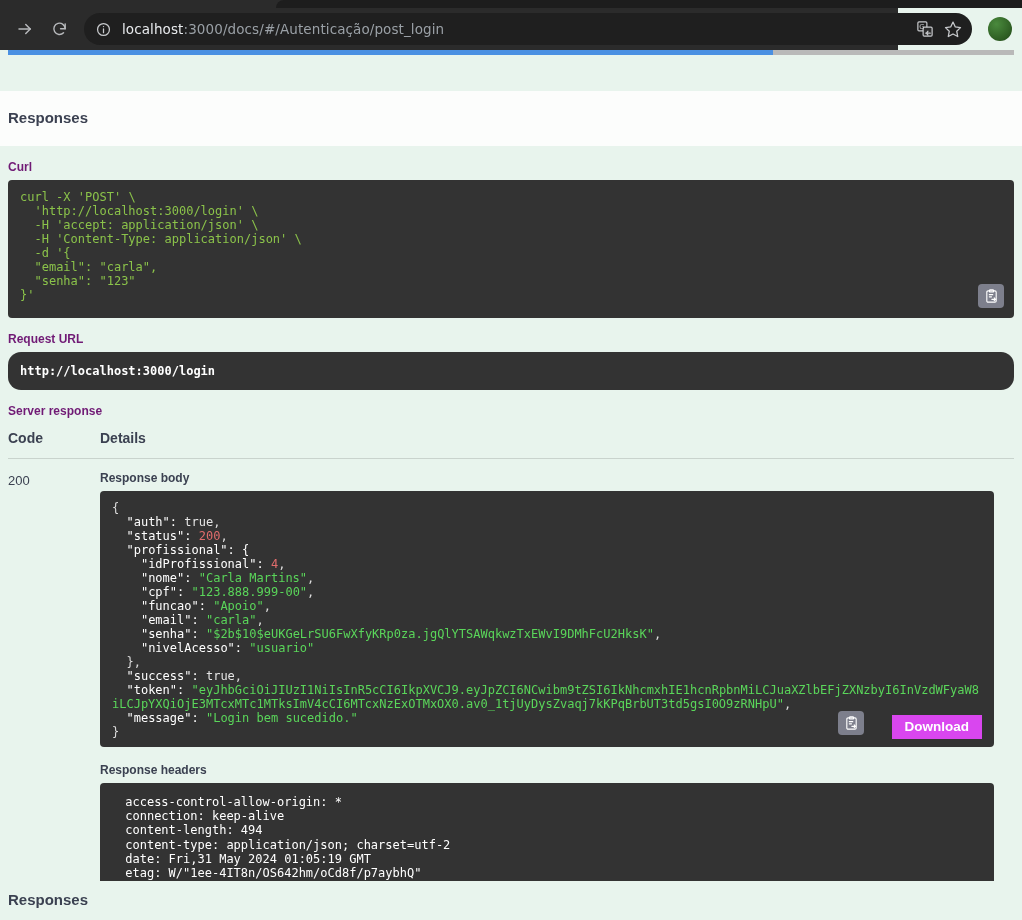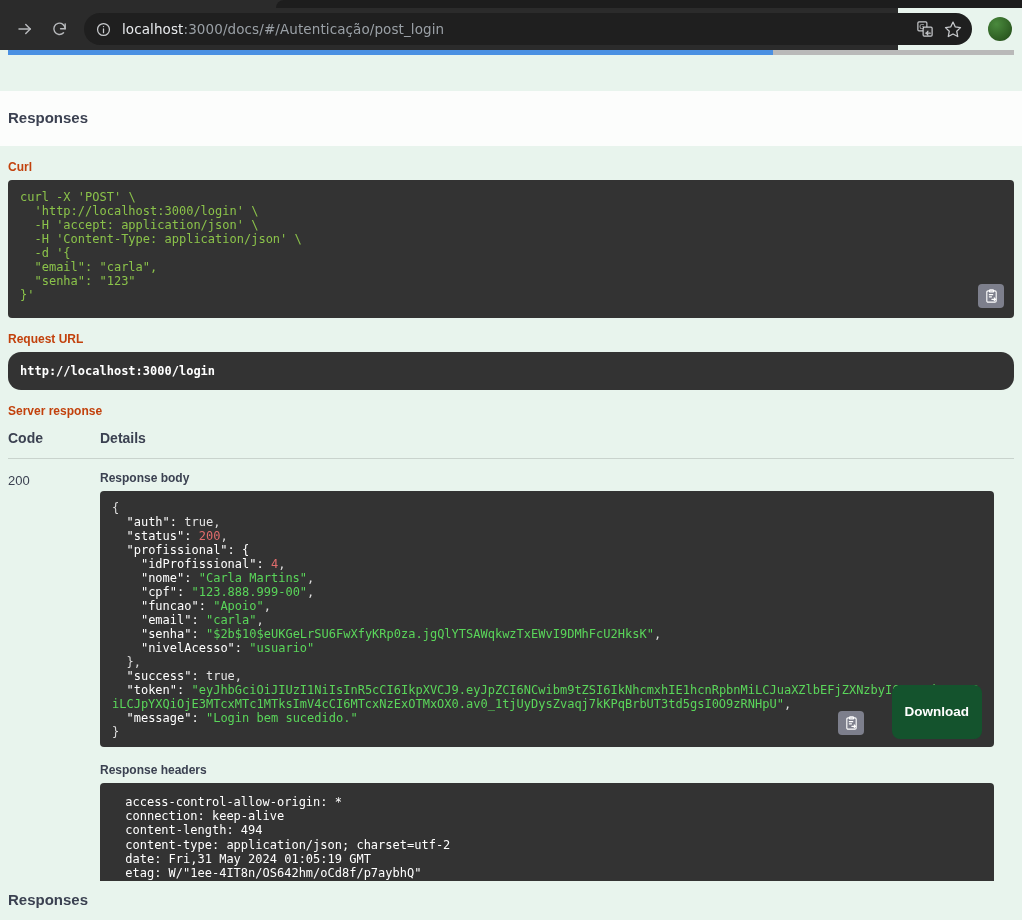--- a/index.html
+++ b/index.html
@@ -118,21 +118,21 @@
     padding-left: 8px;
   }
 
   .content {
     padding: 0 8px;
   }
 
   .label {
     font-size: 12px;
     font-weight: bold;
-    color: #c2410c;
+    color: #701a75;
     margin: 14px 0 6px 0;
   }
 
   
   .codeblock {
     position: relative;
     background: #333333;
     border-radius: 4px;
     color: #ffffff;
     font-family: "DejaVu Sans Mono", monospace;
@@ -157,26 +157,26 @@
     position: absolute;
     width: 26px; height: 24px;
     border-radius: 4px;
     background: #7d7f8c;
     display: flex; align-items: center; justify-content: center;
     color: #ffffff;
   }
 
   .download-btn {
     position: absolute;
-    background: #14532d;
+    background: #d946ef;
     color: #ffffff;
-    border-radius: 8px;
+    border-radius: 0;
     font-size: 13.5px;
     font-weight: bold;
-    padding: 20px 13px;
+    padding: 5px 13px;
     font-family: "Liberation Sans", sans-serif;
   }
 
   
   .resp-table { width: 100%; }
   .resp-head {
     display: flex;
     font-size: 14px;
     font-weight: bold;
     color: #3b4151;

